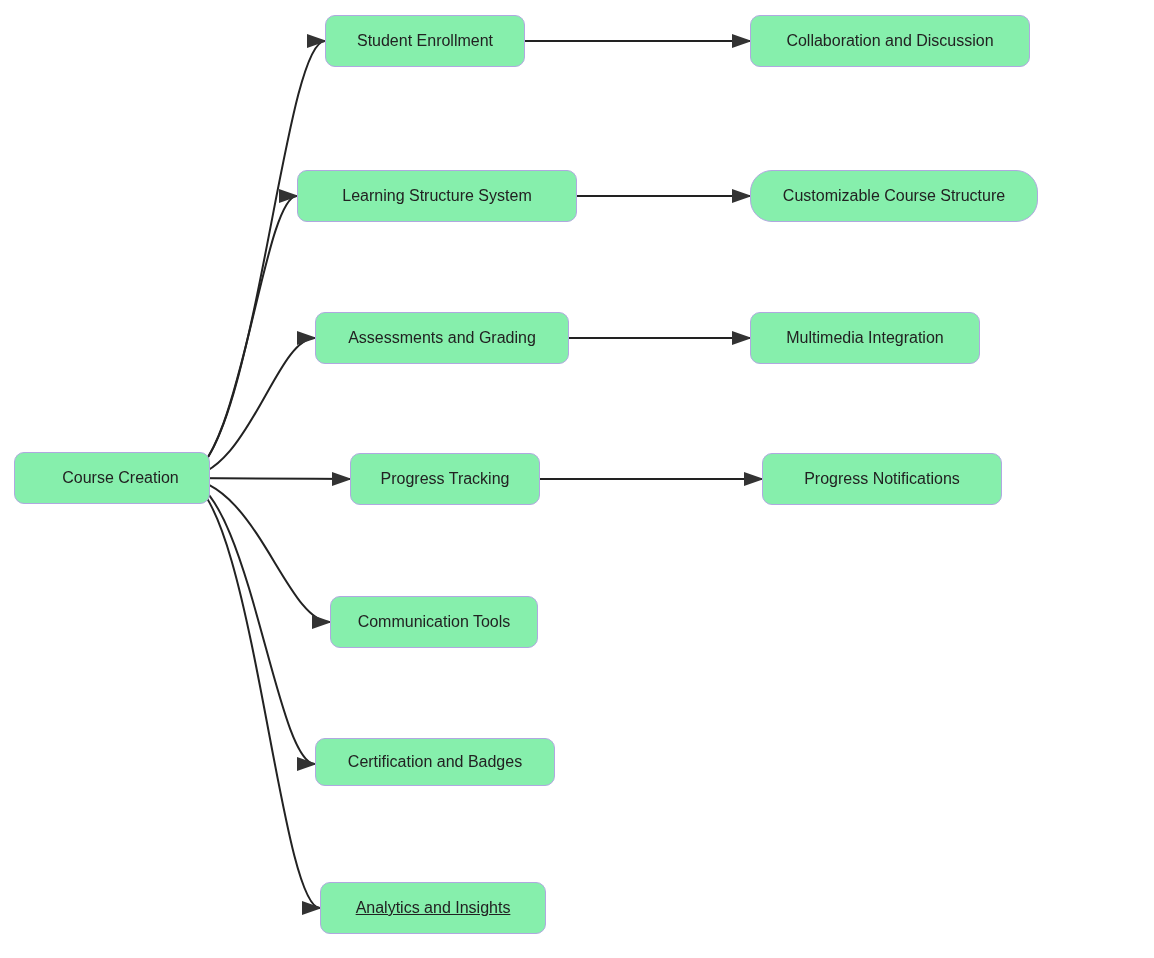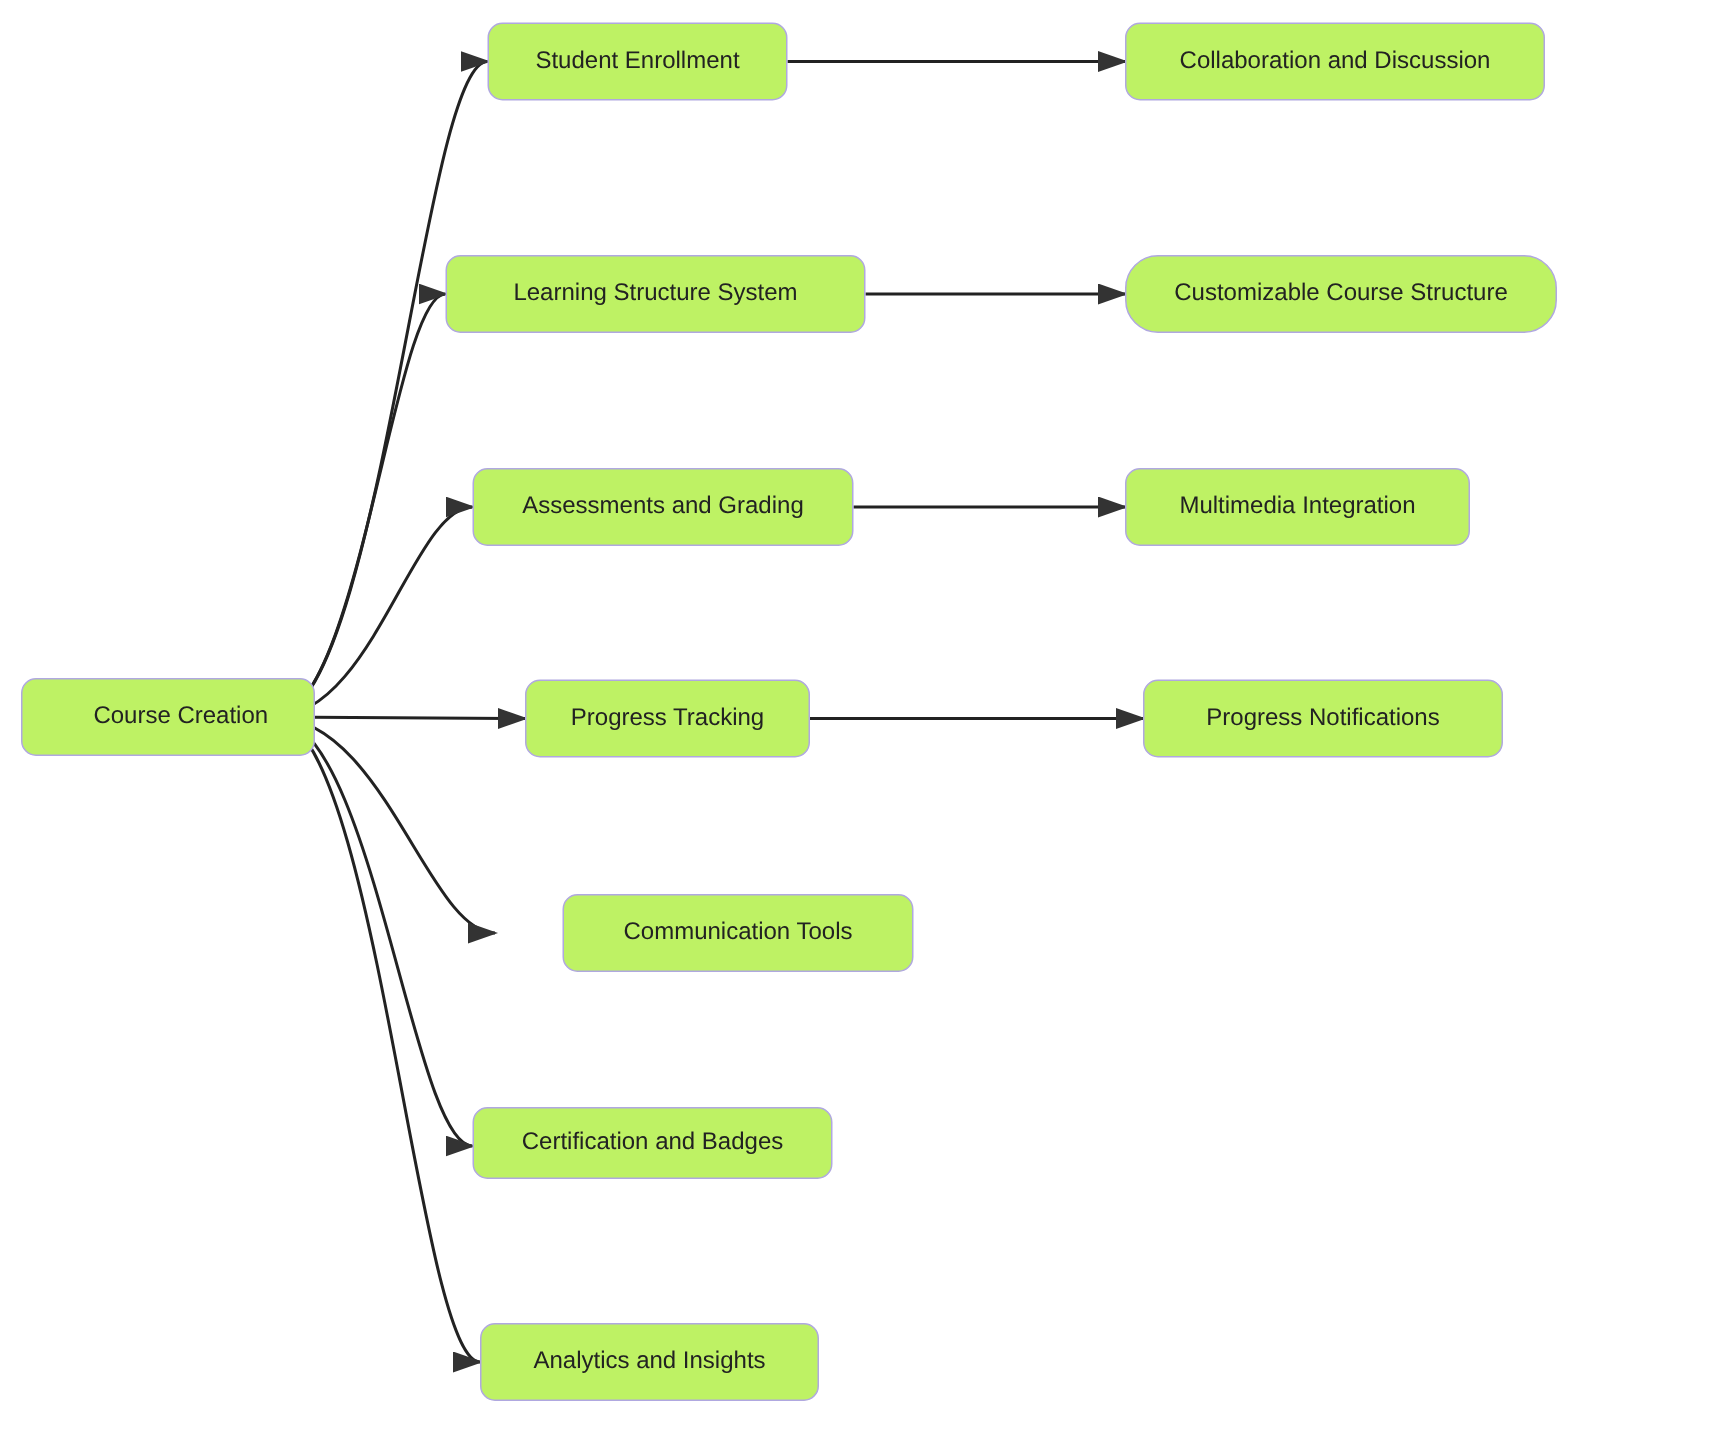--- a/index.html
+++ b/index.html
@@ -12,21 +12,21 @@
       position: relative;
     }
     svg#diagram {
       position: absolute;
       top: 0; left: 0;
       width: 1154px;
       height: 958px;
     }
     .node-box {
       position: absolute;
-      background: #bef264;
+      background: #86efac;
       border: 1.5px solid #b0a8e0;
       border-radius: 10px;
       padding: 10px 18px;
       font-size: 16px;
       color: #222;
       white-space: nowrap;
       display: flex;
       align-items: center;
       justify-content: center;
     }
@@ -52,19 +52,19 @@
     <path d="M 577 196 C 663.5 196, 698.1 196, 750 196" fill="none" stroke="#222" stroke-width="2" marker-end="url(#arrowhead)"></path>
     <path d="M 569 338 C 659.5 338, 695.7 338, 750 338" fill="none" stroke="#222" stroke-width="2" marker-end="url(#arrowhead)"></path>
     <path d="M 540 479 C 651 479, 695.4 479, 762 479" fill="none" stroke="#222" stroke-width="2" marker-end="url(#arrowhead)"></path>
   </svg>
 
 <div class="node-box" style="left: 14px; top: 452px; width: 196px; height: 52px; padding-left: 35px;">Course Creation</div>
 <div class="node-box" style="left: 325px; top: 15px; width: 200px; height: 52px;">Student Enrollment</div>
 <div class="node-box" style="left: 297px; top: 170px; width: 280px; height: 52px;">Learning Structure System</div>
 <div class="node-box" style="left: 315px; top: 312px; width: 254px; height: 52px;">Assessments and Grading</div>
 <div class="node-box" style="left: 350px; top: 453px; width: 190px; height: 52px;">Progress Tracking</div>
-<div class="node-box" style="left: 330px; top: 596px; width: 234px; height: 52px; margin-left: 45px;">Communication Tools</div>
+<div class="node-box" style="left: 330px; top: 596px; width: 208px; height: 52px;">Communication Tools</div>
 <div class="node-box" style="left: 315px; top: 738px; width: 240px; height: 48px;">Certification and Badges</div>
-<div class="node-box" style="left: 320px; top: 882px; width: 226px; height: 52px;">Analytics and Insights</div>
+<div class="node-box" style="left: 320px; top: 882px; width: 226px; height: 52px; text-decoration: underline;">Analytics and Insights</div>
 <div class="node-box" style="left: 750px; top: 15px; width: 280px; height: 52px;">Collaboration and Discussion</div>
 <div class="node-box" style="left: 750px; top: 170px; width: 288px; height: 52px; border-radius: 22px;">Customizable Course Structure</div>
 <div class="node-box" style="left: 750px; top: 312px; width: 230px; height: 52px;">Multimedia Integration</div>
 <div class="node-box" style="left: 762px; top: 453px; width: 240px; height: 52px;">Progress Notifications</div>
 
 </body></html>

